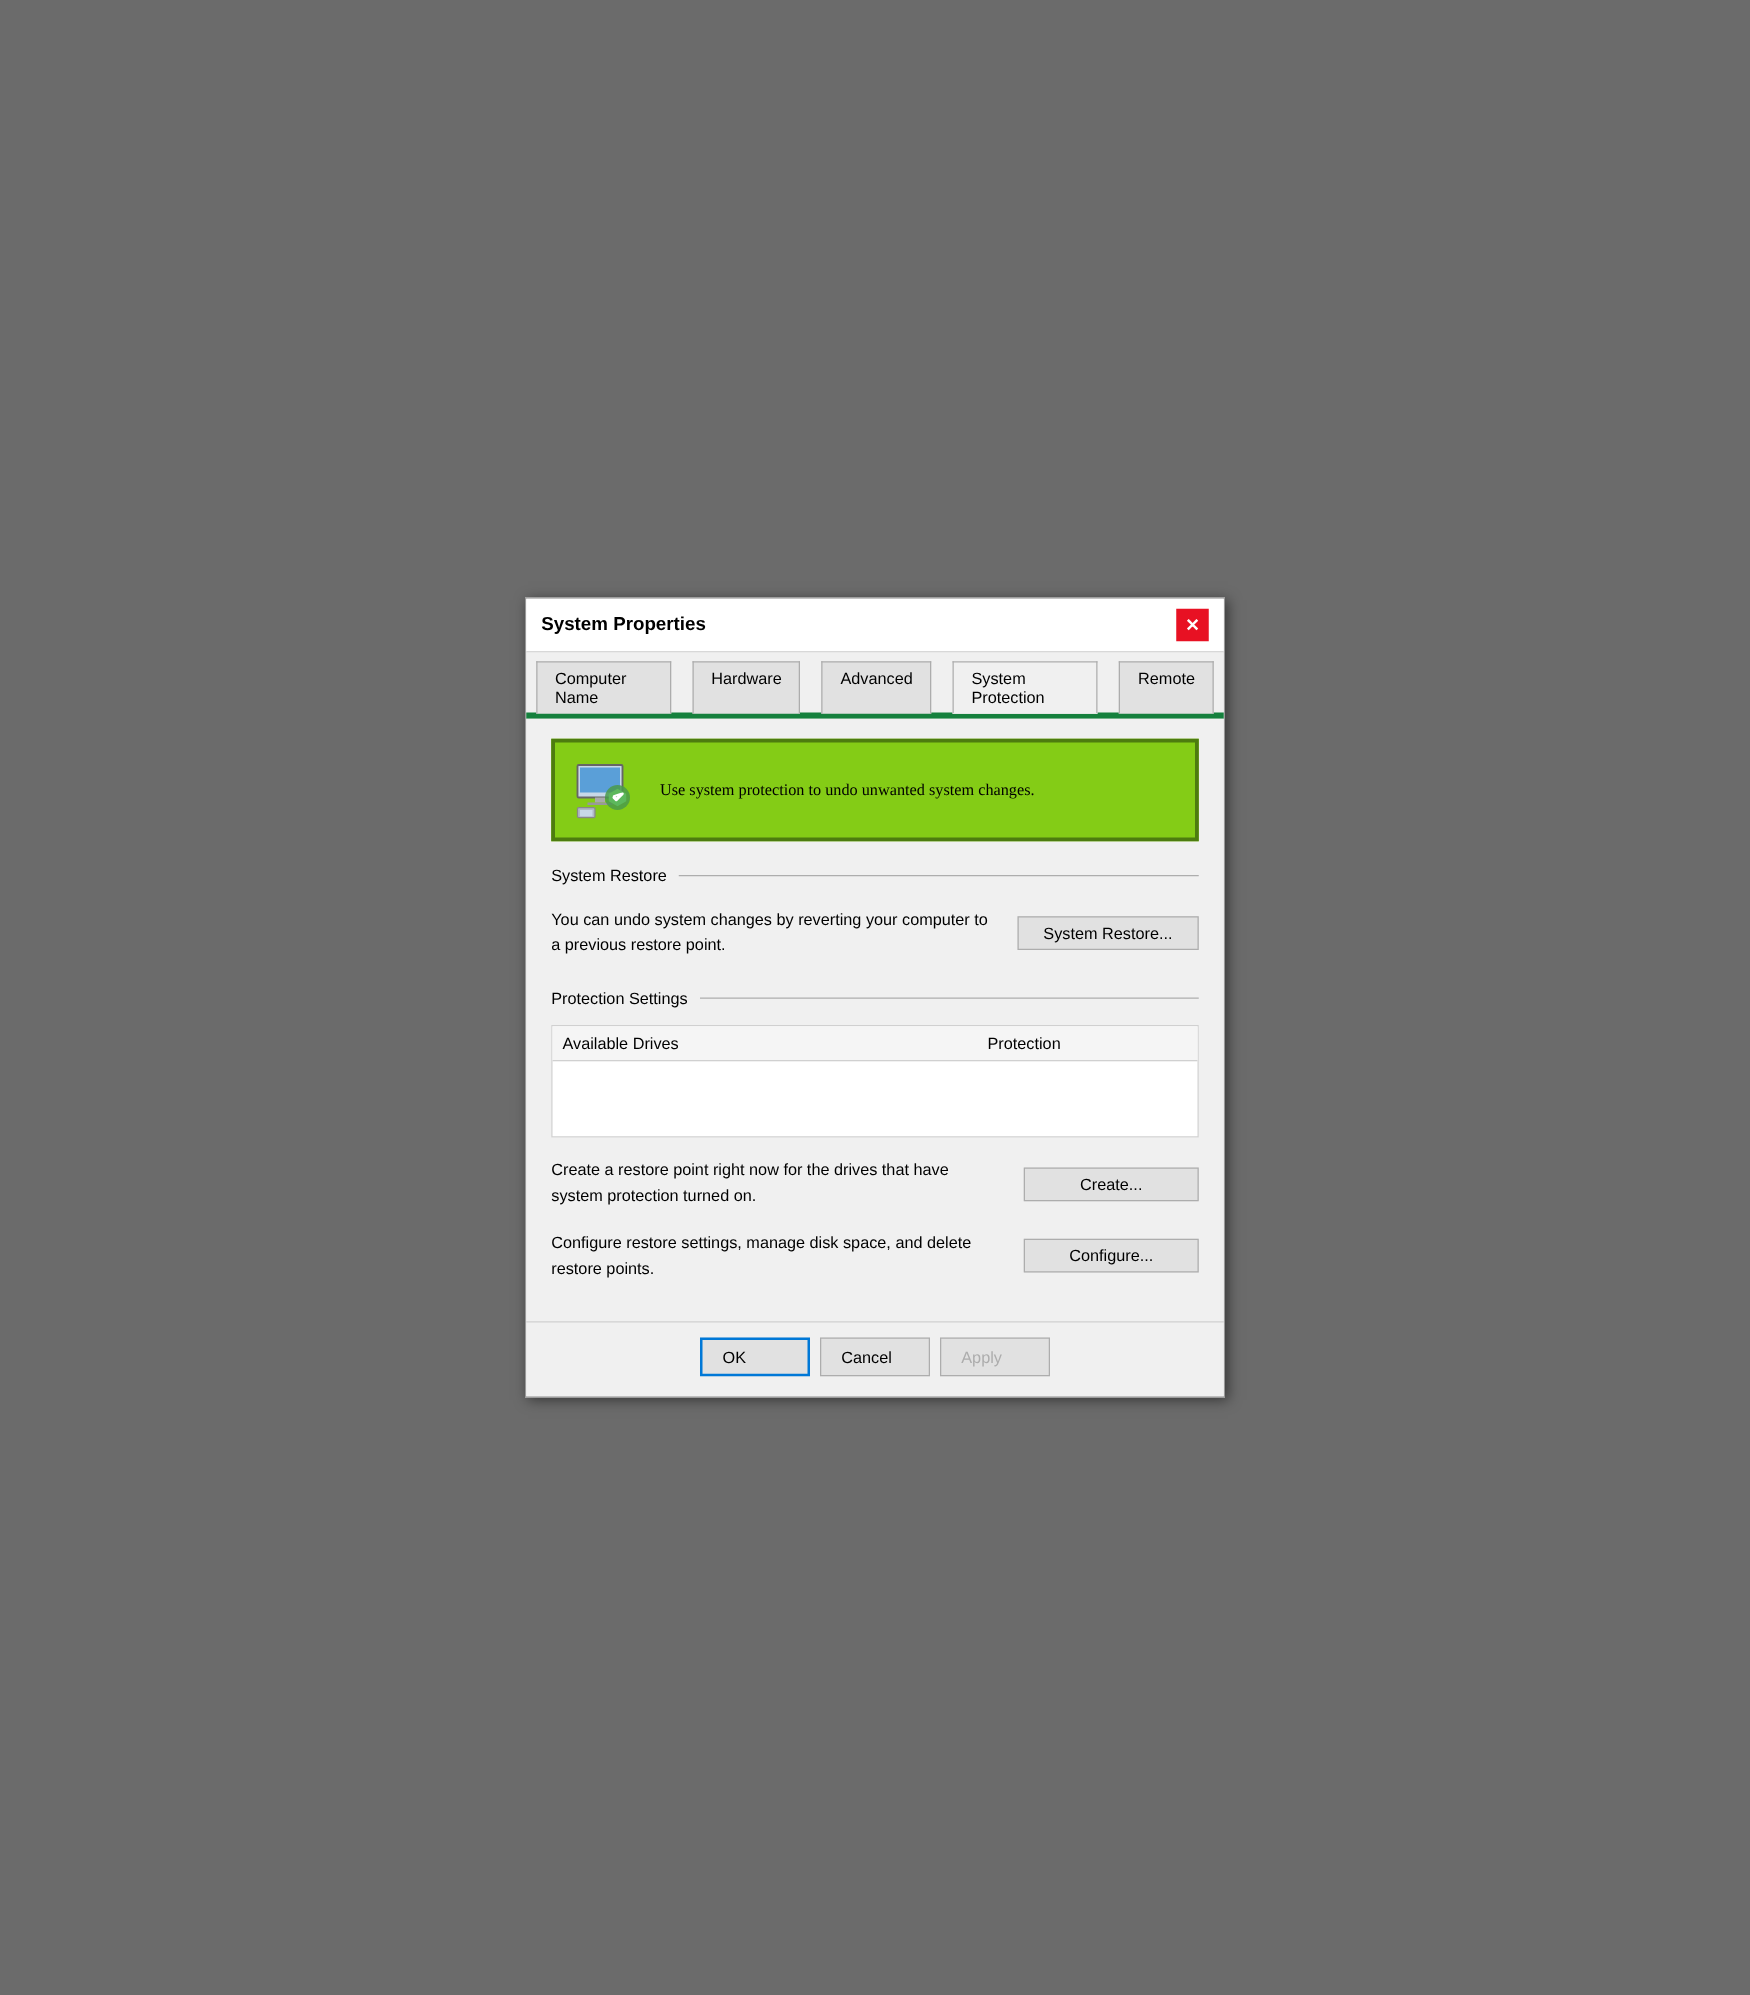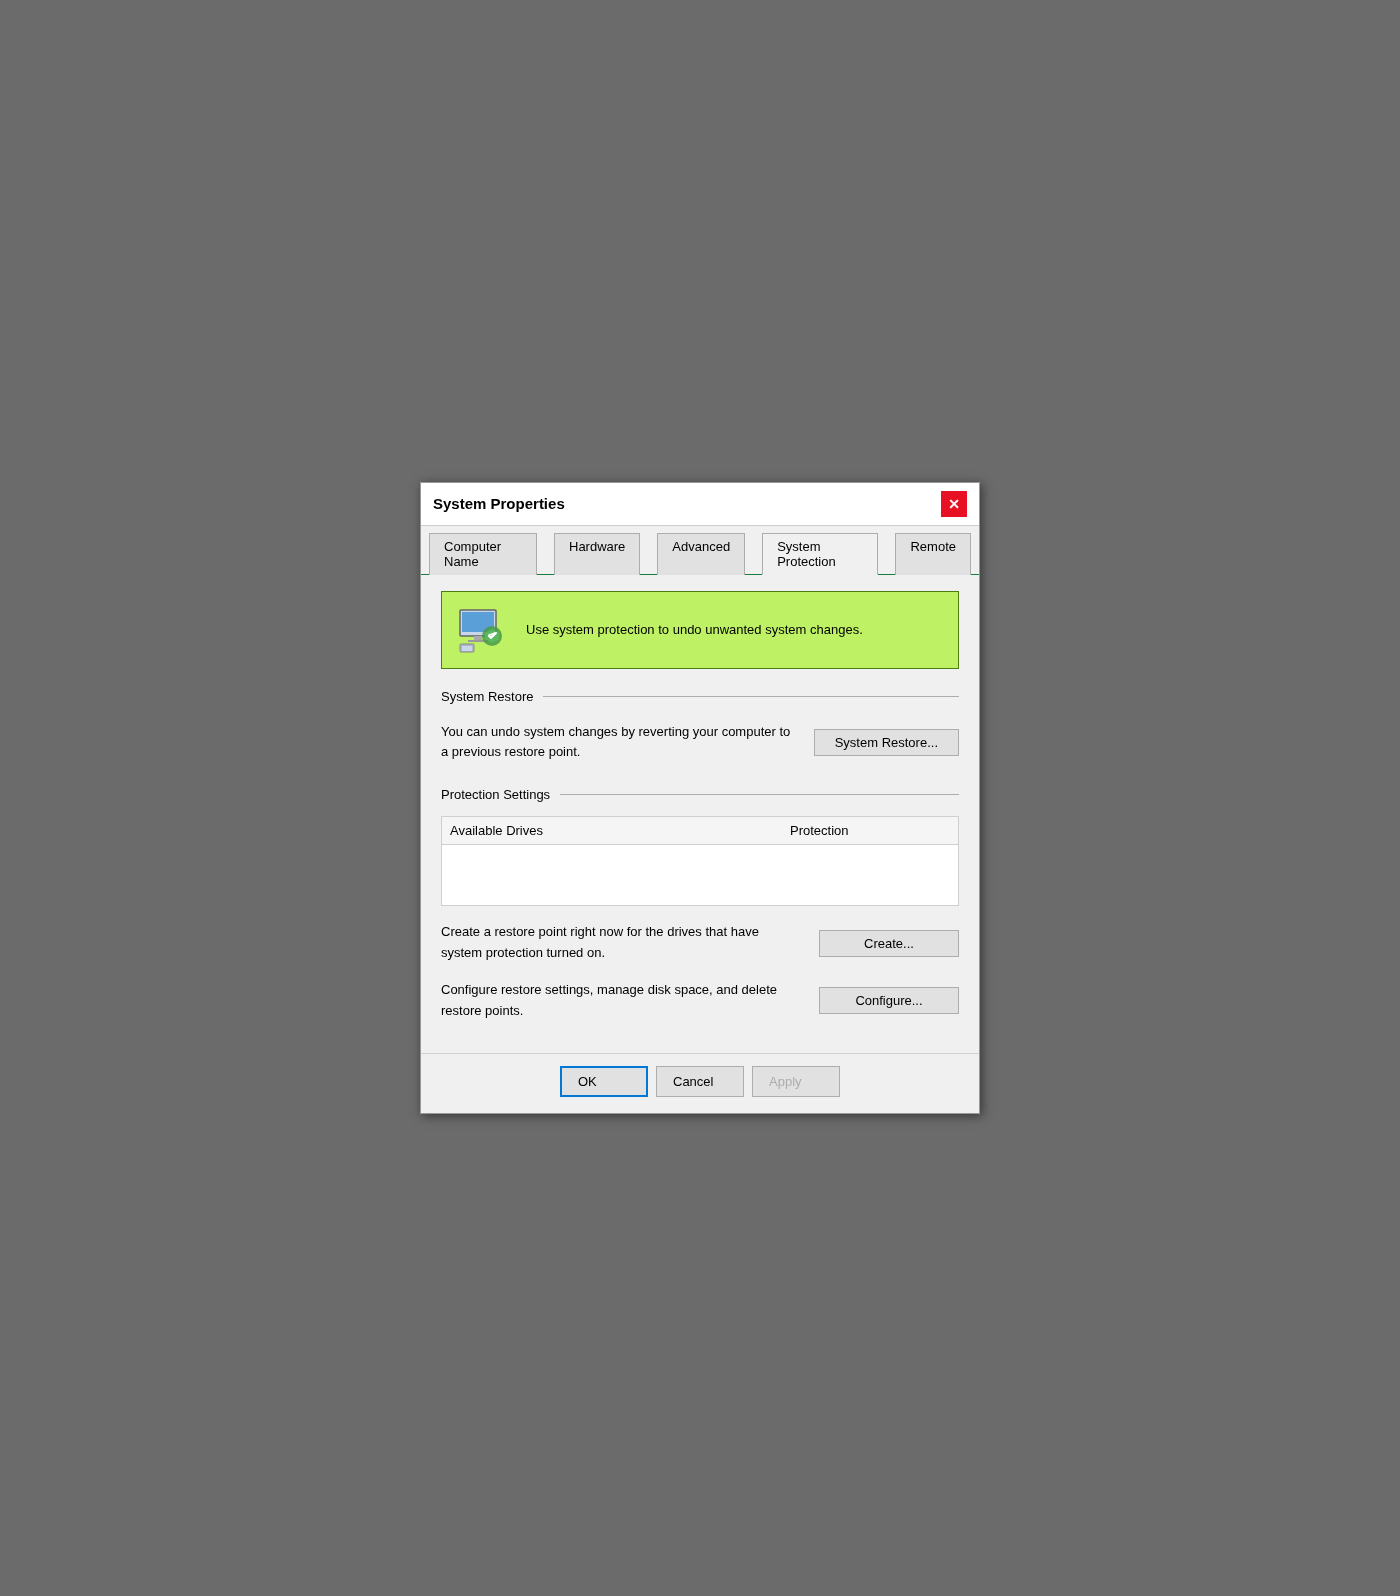--- a/index.html
+++ b/index.html
@@ -51,21 +51,21 @@
       justify-content: center;
       color: #fff;
       font-size: 14px;
       font-weight: bold;
     }
 
     .tab-bar {
       display: flex;
       background: #f0f0f0;
       padding: 6px 8px 0 8px;
-      border-bottom: 1px solid #15803d;
+      border-bottom: 5px solid #15803d;
       gap: 17px;
     }
 
     .tab {
       padding: 5px 14px;
       border: 1px solid #adadad;
       border-bottom: none;
       background: #e1e1e1;
       cursor: pointer;
       font-size: 13px;
@@ -80,27 +80,28 @@
       font-weight: 400;
       z-index: 1;
     }
 
     .content {
       padding: 16px 20px;
       background: #f0f0f0;
     }
 
     .info-box {
-      background: #bef264;
-      border: 1px solid #4d7c0f;
+      background: #84cc16;
+      border: 3px solid #4d7c0f;
       padding: 14px 16px;
       display: flex;
       align-items: center;
       gap: 16px;
       margin-bottom: 20px;
+      font-family: Liberation Serif, serif;
     }
 
     .pc-icon {
       width: 52px;
       height: 48px;
       flex-shrink: 0;
     }
 
     .info-text {
       font-size: 13px;

